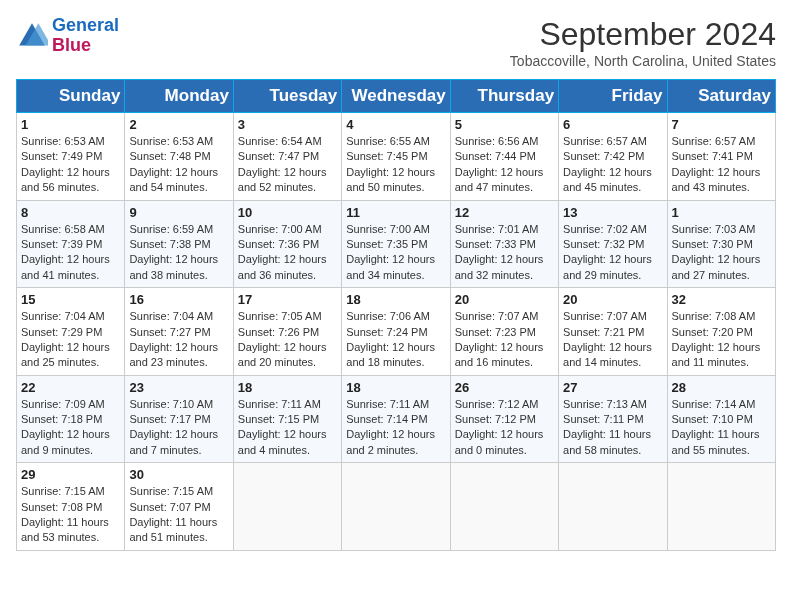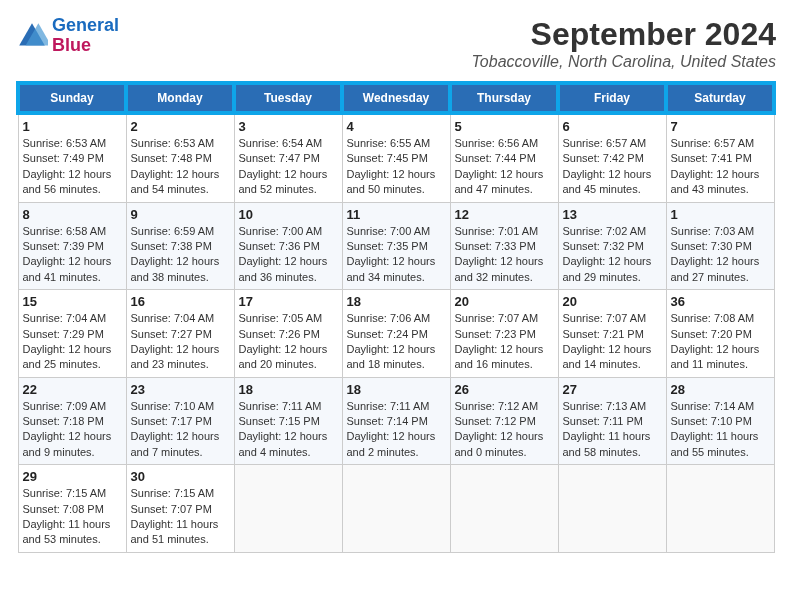--- a/index.html
+++ b/index.html
@@ -33,42 +33,41 @@
     }
     .logo-icon {
       width: 32px;
       height: 32px;
     }
     .title-block {
       text-align: right;
     }
     .title-block h1 {
       font-size: 32px;
-      font-weight: bold;
+      font-weight: normal;
       color: #333;
     }
     .title-block h2 {
-      font-size: 16px;
+      font-size: 14px;
       font-weight: normal;
       color: #555;
-      font-style: italic;
     }
     .calendar {
       width: 100%;
       border-collapse: collapse;
       font-size: 11px;
     }
     .calendar thead th {
       background: #2a6db5;
       color: #fff;
       padding: 6px 4px;
-      text-align: center;
-      font-size: 12px;
+      text-align: right;
+      font-size: 17px;
       font-weight: bold;
-      border: 4px solid #0ea5e9;
+      border: 1px solid #0ea5e9;
     }
     .calendar tbody td {
       border: 1px solid #ccc;
       vertical-align: top;
       padding: 4px;
       width: 108px;
       min-height: 80px;
       background: #fff;
     }
     .calendar tbody tr:nth-child(even) td {
@@ -202,21 +201,21 @@
         </td>
         <td>
           <span class="day-num">20</span>
           <div class="day-info">Sunrise: 7:07 AM<br>Sunset: 7:23 PM<br>Daylight: 12 hours and 16 minutes.</div>
         </td>
         <td>
           <span class="day-num">20</span>
           <div class="day-info">Sunrise: 7:07 AM<br>Sunset: 7:21 PM<br>Daylight: 12 hours and 14 minutes.</div>
         </td>
         <td>
-          <span class="day-num">36</span>
+          <span class="day-num">32</span>
           <div class="day-info">Sunrise: 7:08 AM<br>Sunset: 7:20 PM<br>Daylight: 12 hours and 11 minutes.</div>
         </td>
       </tr>
       <tr>
         <td>
           <span class="day-num">22</span>
           <div class="day-info">Sunrise: 7:09 AM<br>Sunset: 7:18 PM<br>Daylight: 12 hours and 9 minutes.</div>
         </td>
         <td>
           <span class="day-num">23</span>

